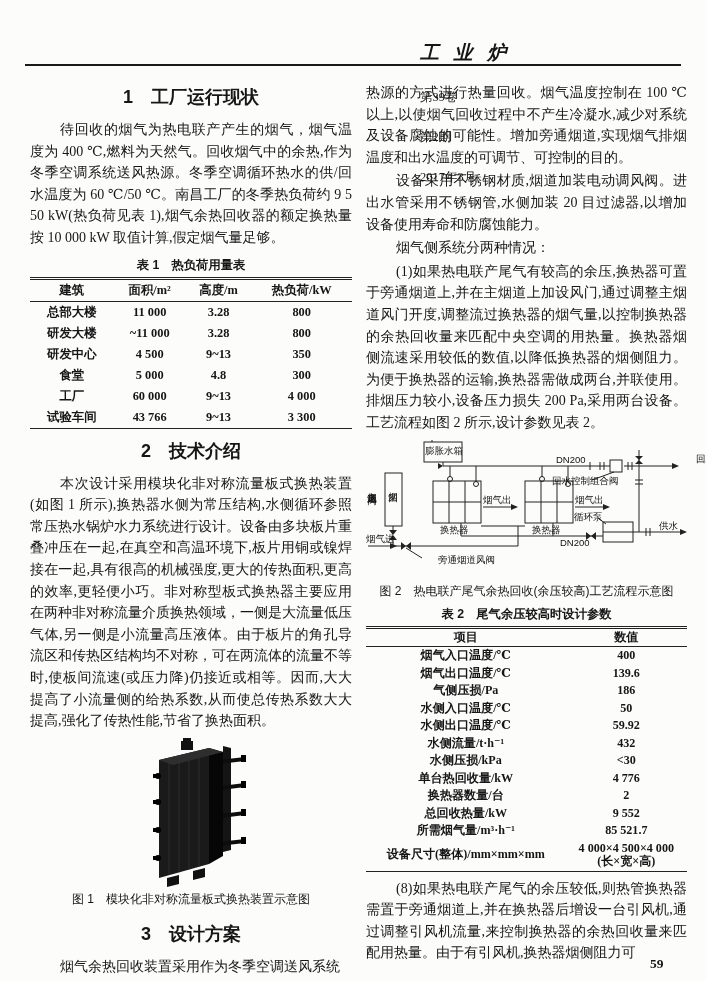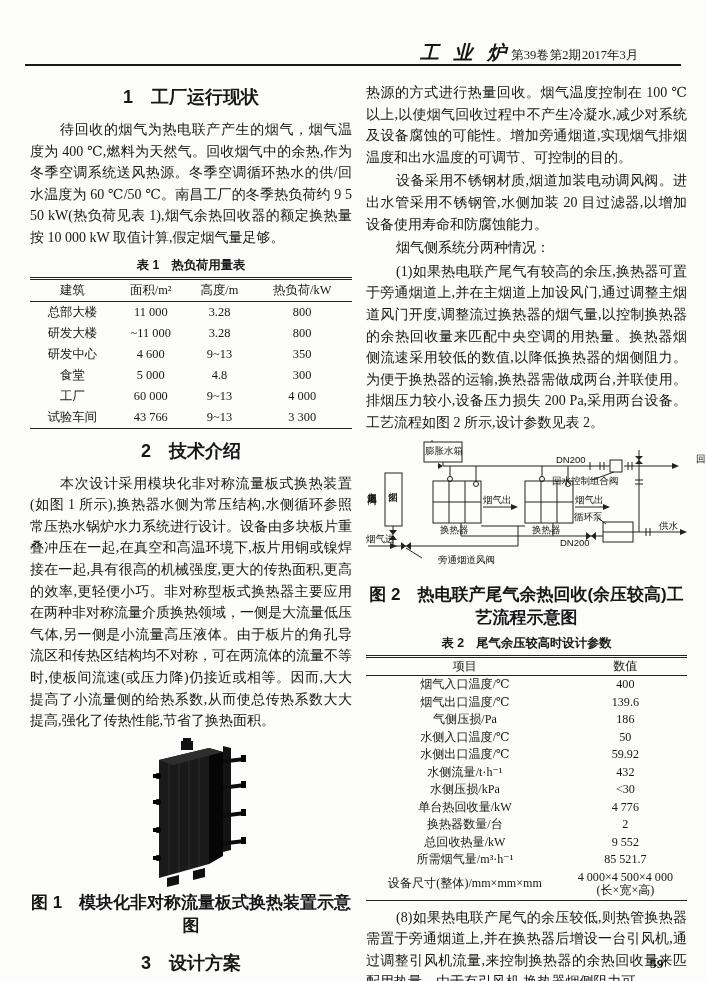--- a/index.html
+++ b/index.html
@@ -6,21 +6,21 @@
   body{background:#e8e8e8;}
   #page{
     position:relative; width:706px; height:981px;
     background:#fcfcfb; color:#161616;
     font-family:"Liberation Serif","DejaVu Serif",serif;
     overflow:hidden;
   }
   
   #journal-header{
     position:absolute; left:420px; top:40px; width:262px;
-    display:flex; align-items:baseline; gap:1px; white-space:nowrap;
+    display:flex; align-items:baseline; gap:23px; white-space:nowrap;flex-direction:column;
   }
   .journal-name{font-family:"DejaVu Serif",serif; font-style:italic; font-weight:bold; font-size:19px; letter-spacing:4px;}
   .journal-meta{font-size:12.5px;}
   #header-rule{position:absolute; left:25px; top:64px; width:656px; height:2px; background:#1a1a1a;}
 
   
   .col{position:absolute; top:82px; width:322px; text-align:justify;}
   #col-left{left:30px;}
   #col-right{left:366px; width:321px;}
 
@@ -29,27 +29,27 @@
     font-weight:bold; font-size:18px; margin:3px 0 10px 0; text-align:center;
   }
   p.body{font-size:14px; line-height:21.6px; margin:0 0 2px 0; text-indent:2.15em; word-break:break-all;}
   p.noindent{text-indent:0;}
 
   .tbl-caption{
     font-family:"Liberation Sans","DejaVu Sans",sans-serif;
     font-weight:bold; font-size:12.3px; text-align:center; margin:8px 0 3px 0;
   }
   table{width:100%; border-collapse:collapse; border-top:3px double #222; border-bottom:1.5px solid #222;}
-  th,td{font-weight:normal; text-align:center; font-size:12.4px; line-height:16px; padding:2.5px 1px; white-space:pre-line;}
+  th,td{font-weight:bold; text-align:center; font-size:12.4px; line-height:16px; padding:2.5px 1px; white-space:pre-line;}
   thead tr{border-bottom:1px solid #222;}
   #table2 th, #table2 td{font-size:12.1px; line-height:13.5px; padding:2px 1px;}
 
   .fig-caption{
     font-family:"Liberation Sans","DejaVu Sans",sans-serif;
-    font-weight:bold; font-size:17px; text-align:center; margin:3px 0 4px 0;
+    font-weight:normal; font-size:12px; text-align:center; margin:3px 0 4px 0;
   }
   #fig1-art{display:block; margin:6px auto 0 auto;}
 
   
   #fig2{position:relative; width:330px; height:140px; margin:6px 0 0 0;}
   #fig2 svg{position:absolute; left:0; top:0;}
   .dlabel{
     position:absolute; font-size:9.5px; line-height:10px; white-space:nowrap;
     font-family:"Liberation Sans","DejaVu Sans",sans-serif; color:#111; text-indent:0;
   }
@@ -92,21 +92,21 @@
             <td>800</td>
           </tr>
           <tr>
             <td>研发大楼</td>
             <td>~11 000</td>
             <td>3.28</td>
             <td>800</td>
           </tr>
           <tr>
             <td>研发中心</td>
-            <td>4 600</td>
+            <td>4 500</td>
             <td>9~13</td>
             <td>350</td>
           </tr>
           <tr>
             <td>食堂</td>
             <td>5 000</td>
             <td>4.8</td>
             <td>300</td>
           </tr>
           <tr>

